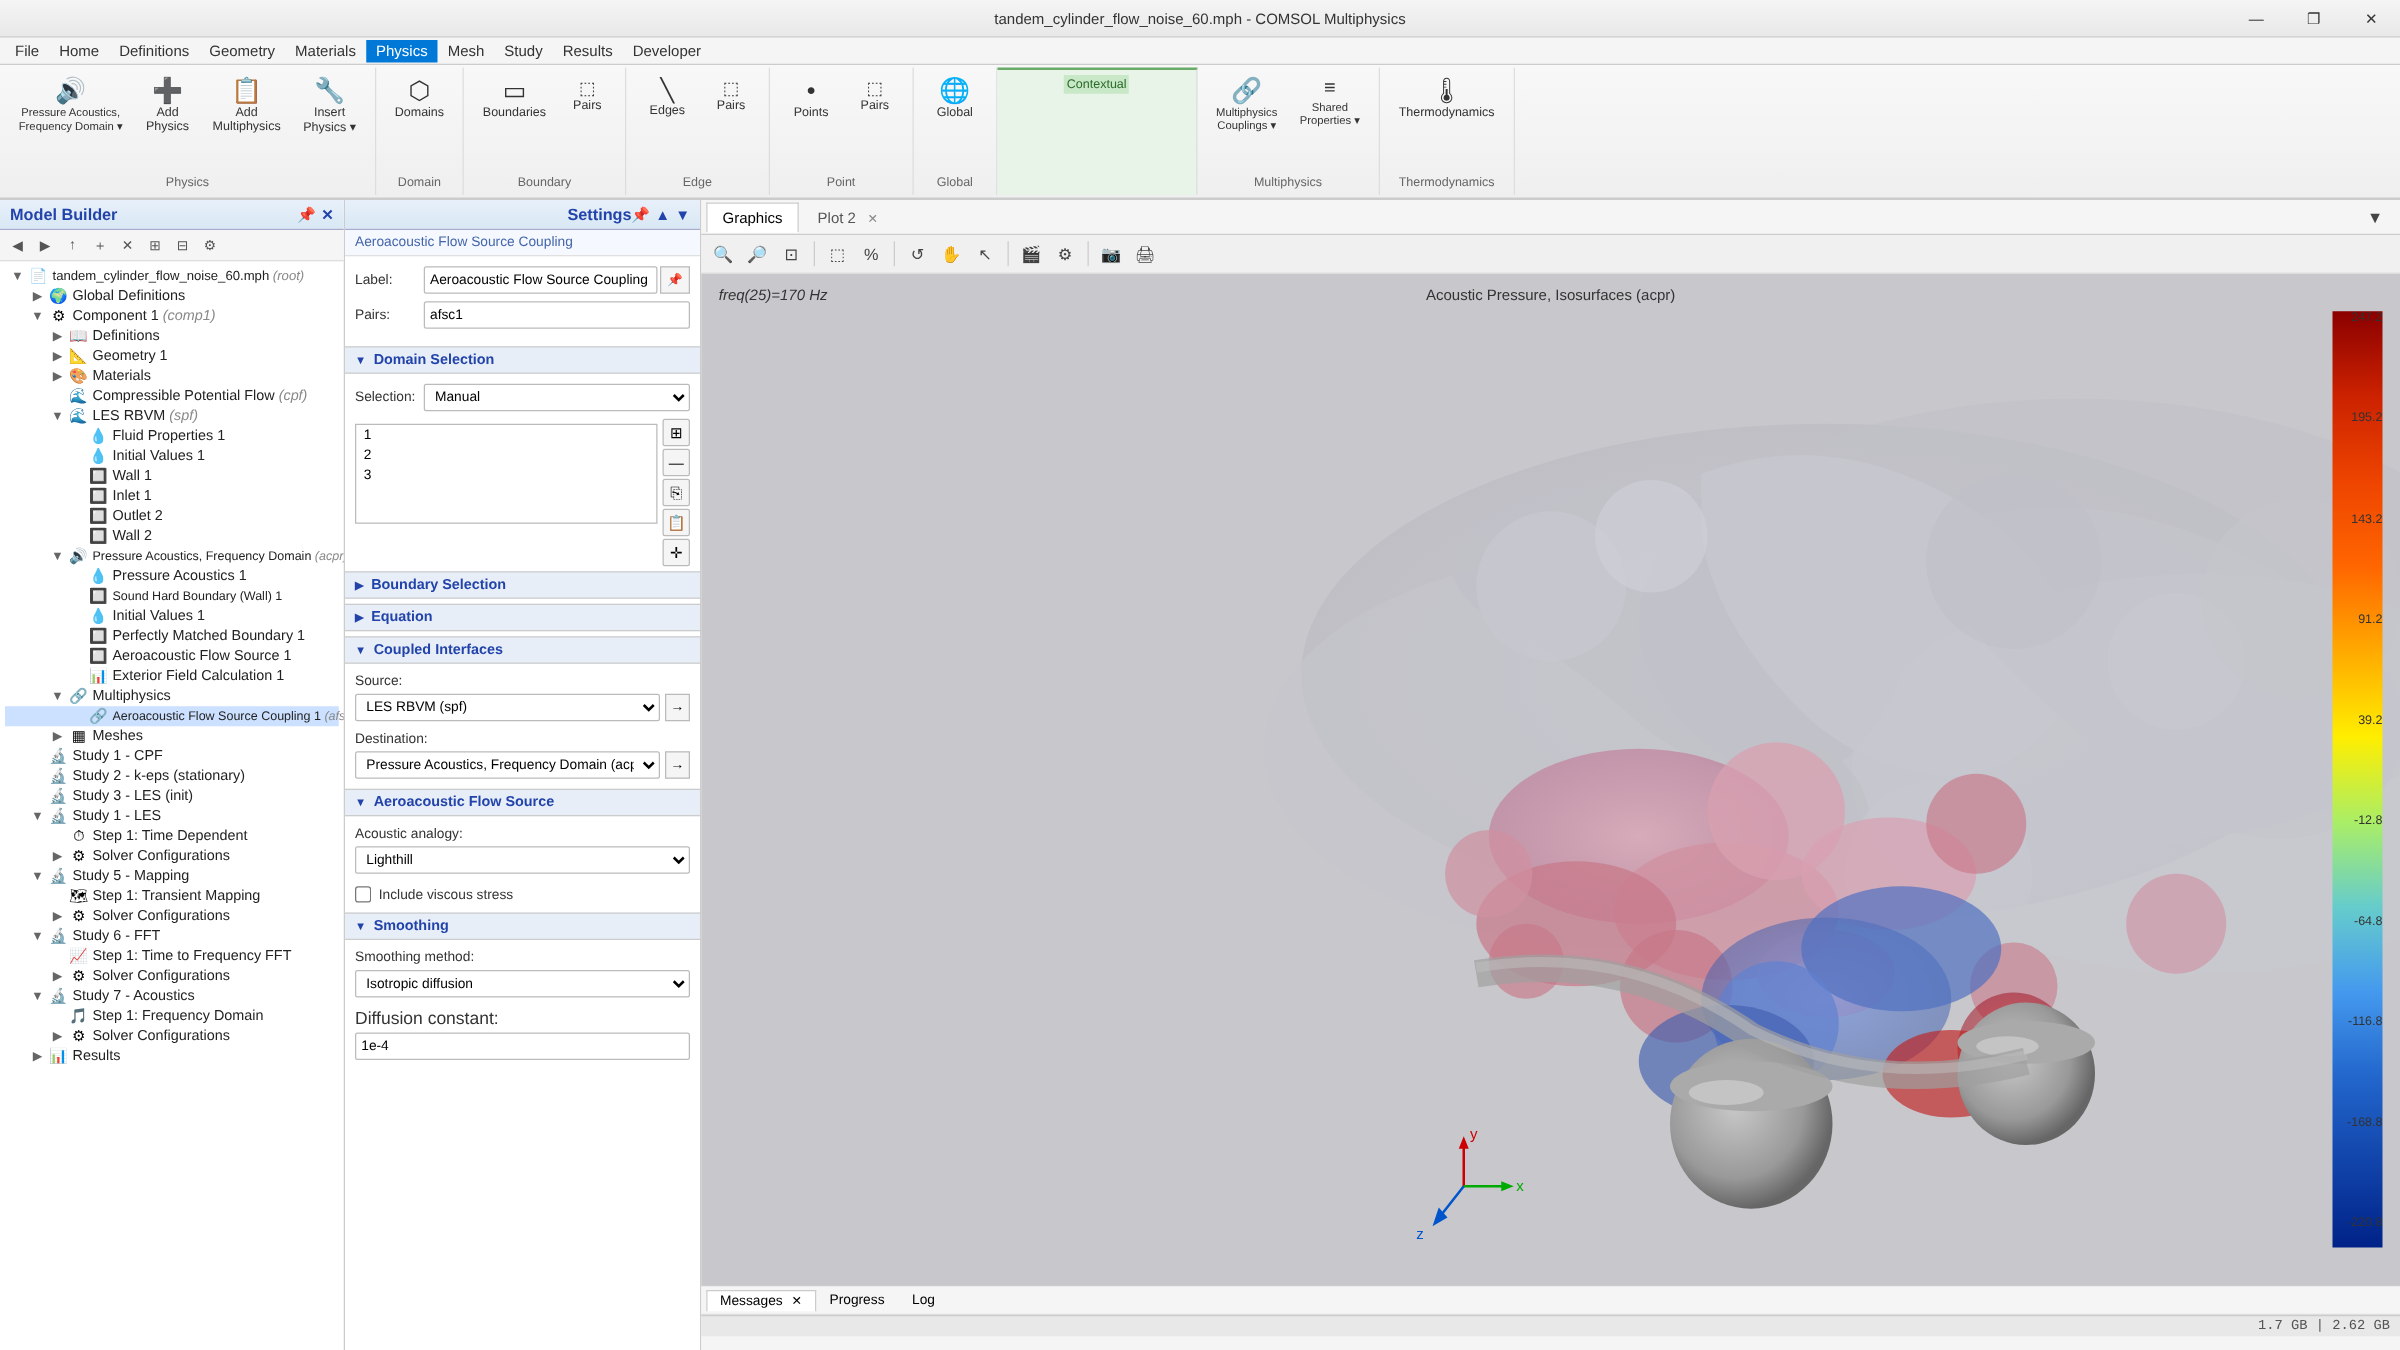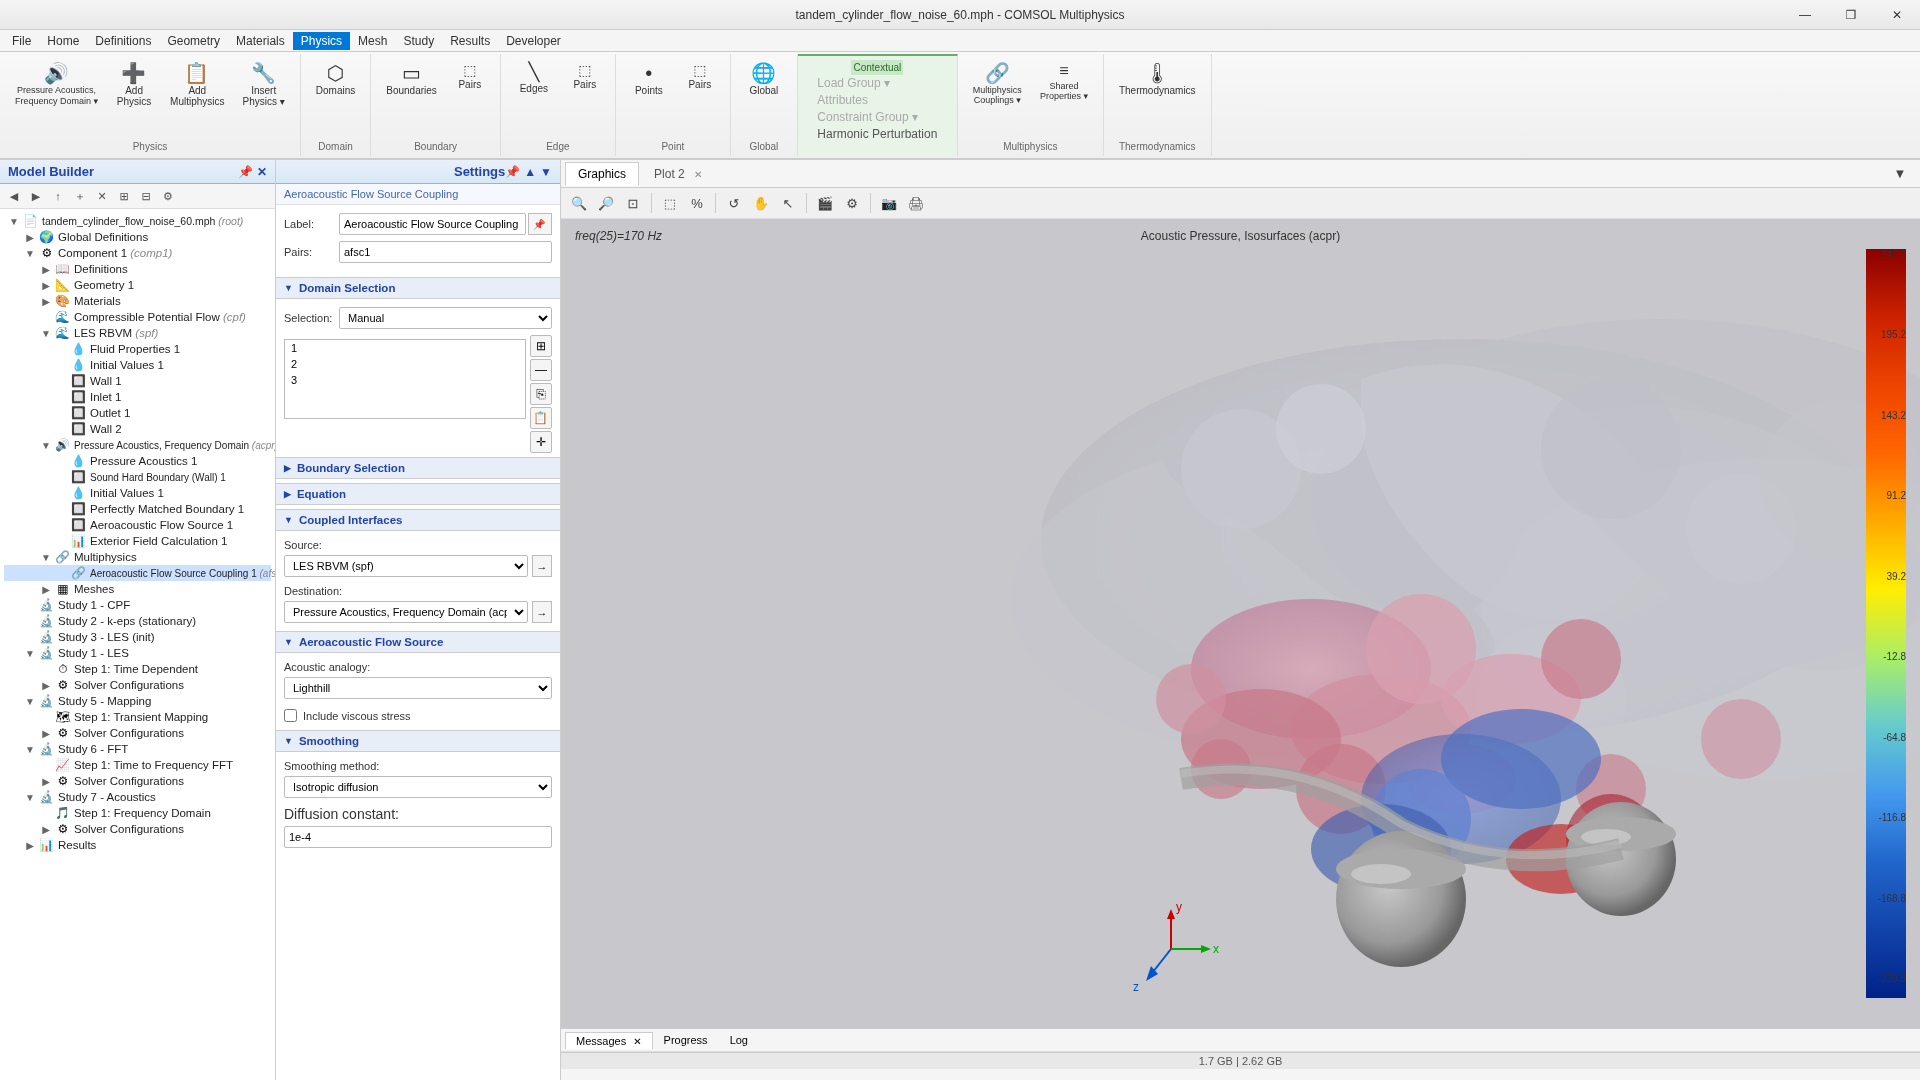--- a/index.html
+++ b/index.html
@@ -427,21 +427,22 @@
       text-align: right;
     }
     .bottom-tab.active { background: white; border-color: #ccc; border-bottom: none; }
     .status-bar {
       background: #e8e8e8;
       border-top: 1px solid #ccc;
       padding: 2px 8px;
       font-size: 11px;
       color: #555;
       display: flex;
-      justify-content: center;
+      justify-content: flex-end;
+      font-family: Liberation Mono, monospace;
     }
 
     
     #main-svg {
       width: 100%;
       height: 100%;
     }
   </style>
 </head>
 <body>
@@ -549,26 +550,20 @@
       <div class="ribbon-btn">
         <div class="icon">🌐</div>
         <div>Global</div>
       </div>
     </div>
     <div class="ribbon-group-label">Global</div>
   </div>
 
   <div class="ribbon-group ribbon-contextual" style="min-width:160px;">
     <div class="contextual-header">Contextual</div>
-    <div class="ribbon-items" style="flex-direction:column;gap:1px;">
-      <div class="contextual-item disabled">Load Group ▾</div>
-      <div class="contextual-item disabled">Attributes</div>
-      <div class="contextual-item disabled">Constraint Group ▾</div>
-      <div class="contextual-item">Harmonic Perturbation</div>
-    </div>
   </div>
 
   <div class="ribbon-group">
     <div class="ribbon-items">
       <div class="ribbon-btn">
         <div class="icon">🔗</div>
         <div style="font-size:9px;text-align:center;">Multiphysics<br>Couplings ▾</div>
       </div>
       <div class="ribbon-btn">
         <div class="icon" style="font-size:16px;">≡</div>
@@ -706,21 +701,21 @@
         <div class="tree-icon">🔲</div>
         <span class="tree-label">Inlet 1</span>
       </div>
 
       <div class="tree-item">
         <div class="tree-indent"></div>
           <div class="tree-indent"></div>
           <div class="tree-indent"></div>
         <div class="tree-toggle" style="visibility:hidden;">▶</div>
         <div class="tree-icon">🔲</div>
-        <span class="tree-label">Outlet 1</span>
+        <span class="tree-label">Outlet 2</span>
       </div>
 
       <div class="tree-item">
         <div class="tree-indent"></div>
           <div class="tree-indent"></div>
           <div class="tree-indent"></div>
         <div class="tree-toggle" style="visibility:hidden;">▶</div>
         <div class="tree-icon">🔲</div>
         <span class="tree-label">Wall 2</span>
       </div>

